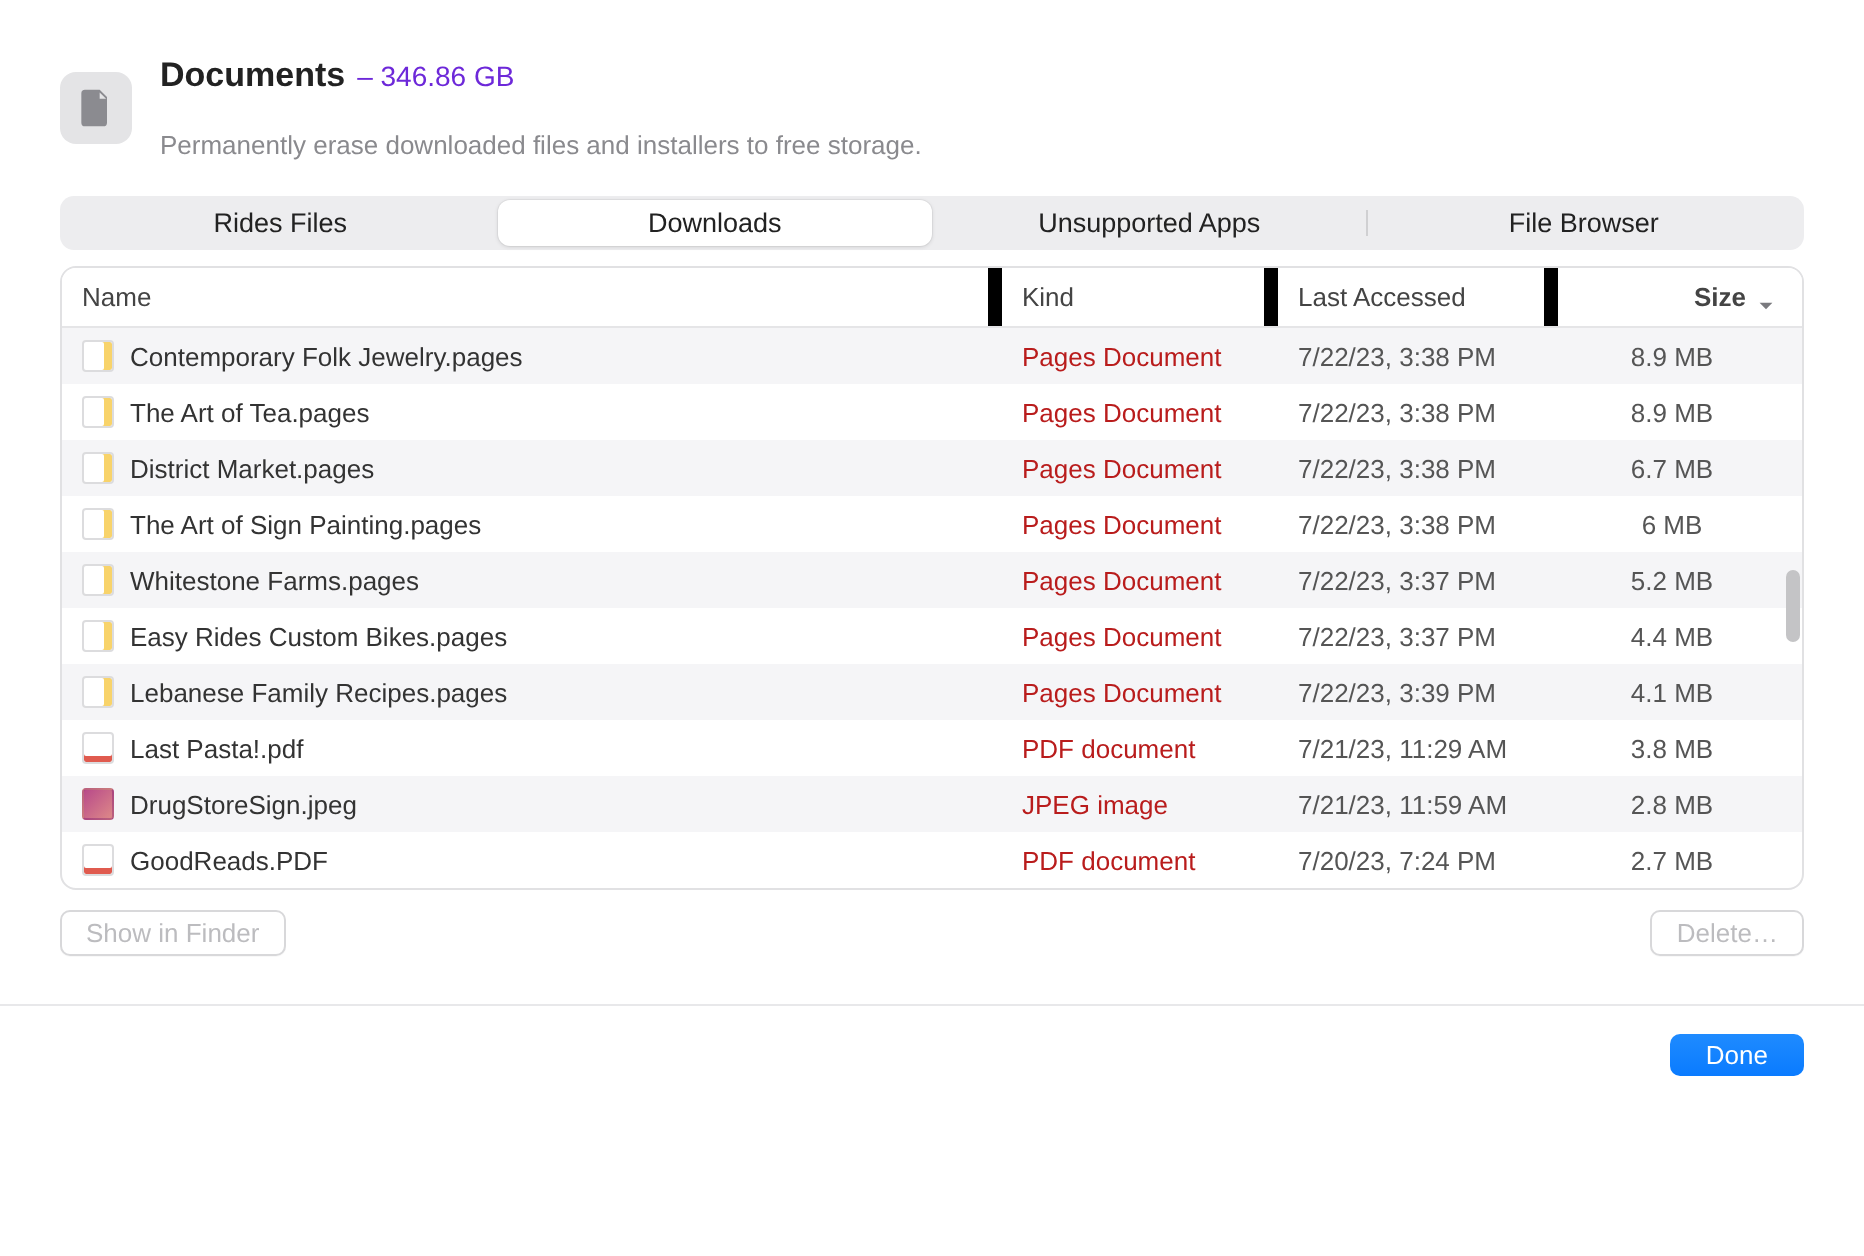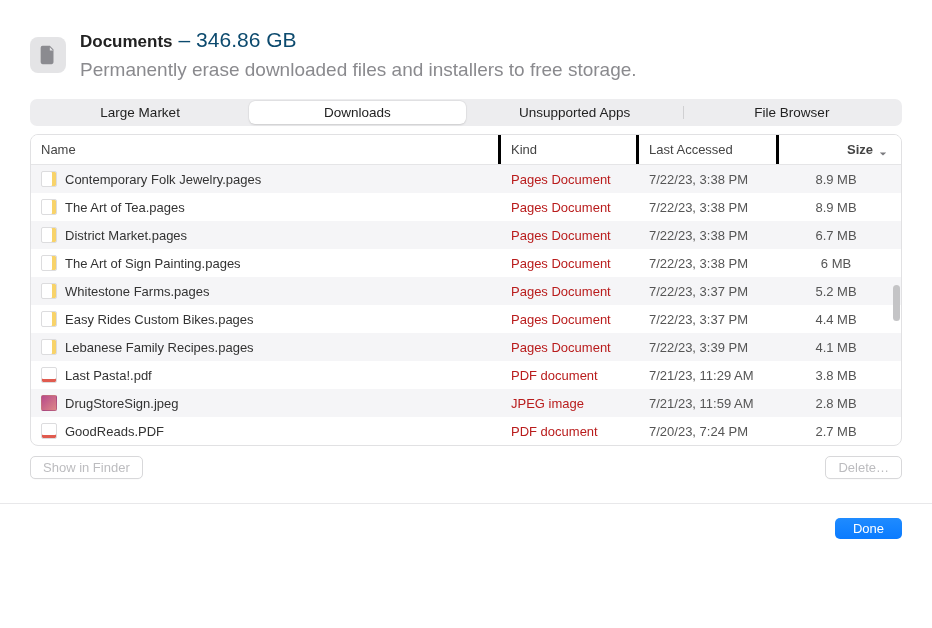--- a/index.html
+++ b/index.html
@@ -24,22 +24,22 @@
     .doc-icon {
       width: 36px; height: 36px;
       background: #e4e4e6;
       border-radius: 8px;
       display: flex; align-items: center; justify-content: center;
       flex-shrink: 0;
     }
     .doc-icon svg { width: 22px; height: 22px; fill: #8b8b90; }
     .title-row { display: flex; align-items: baseline; gap: 6px; }
     .title { font-size: 17px; font-weight: 600; color: #222; }
-    .title-size { font-size: 21px; color: #0c4a6e; }
-    .subtitle { font-size: 19px; color: #8a8a8e; margin-top: 7px; }
+    .title-size { font-size: 14px; color: #6d28d9; }
+    .subtitle { font-size: 13px; color: #8a8a8e; margin-top: 17px; }
 
     .seg-control {
       display: flex;
       background: #ededef;
       border-radius: 7px;
       padding: 2px;
       margin-bottom: 8px;
       position: relative;
     }
     .seg-item {
@@ -70,21 +70,21 @@
     .thead {
       display: flex;
       padding: 0;
       background: #fff;
       border-bottom: 1px solid #e5e5e7;
       font-size: 13px;
       color: #444;
     }
     .th {
       padding: 7px 10px;
-      border-right: 3px solid #000000;
+      border-right: 7px solid #000000;
       display: flex; align-items: center;
     }
     .th:last-child { border-right: none; }
     .th-name { flex: 0 0 470px; }
     .th-kind { flex: 0 0 138px; }
     .th-last { flex: 0 0 140px; }
     .th-size { flex: 1; justify-content: flex-end; font-weight: 600; gap: 6px; padding-right: 14px; }
 
     .tbody { max-height: 300px; overflow-y: auto; }
     .row {
@@ -166,21 +166,21 @@
     <div>
       <div class="title-row">
         <span class="title">Documents</span>
         <span class="title-size"><span> – </span><span>346.86 GB</span></span>
       </div>
       <div class="subtitle">Permanently erase downloaded files and installers to free storage.</div>
     </div>
   </div>
 
   <div class="seg-control" id="seg">
-      <div class="seg-item">Large Market</div>
+      <div class="seg-item">Rides Files</div>
       <div class="seg-divider" style="visibility: hidden;"></div>
       <div class="seg-item active">Downloads</div>
       <div class="seg-divider" style="visibility: hidden;"></div>
       <div class="seg-item">Unsupported Apps</div>
       <div class="seg-divider"></div>
       <div class="seg-item">File Browser</div>
     </div>
 
   <div class="table-wrap">
     <div class="thead">

